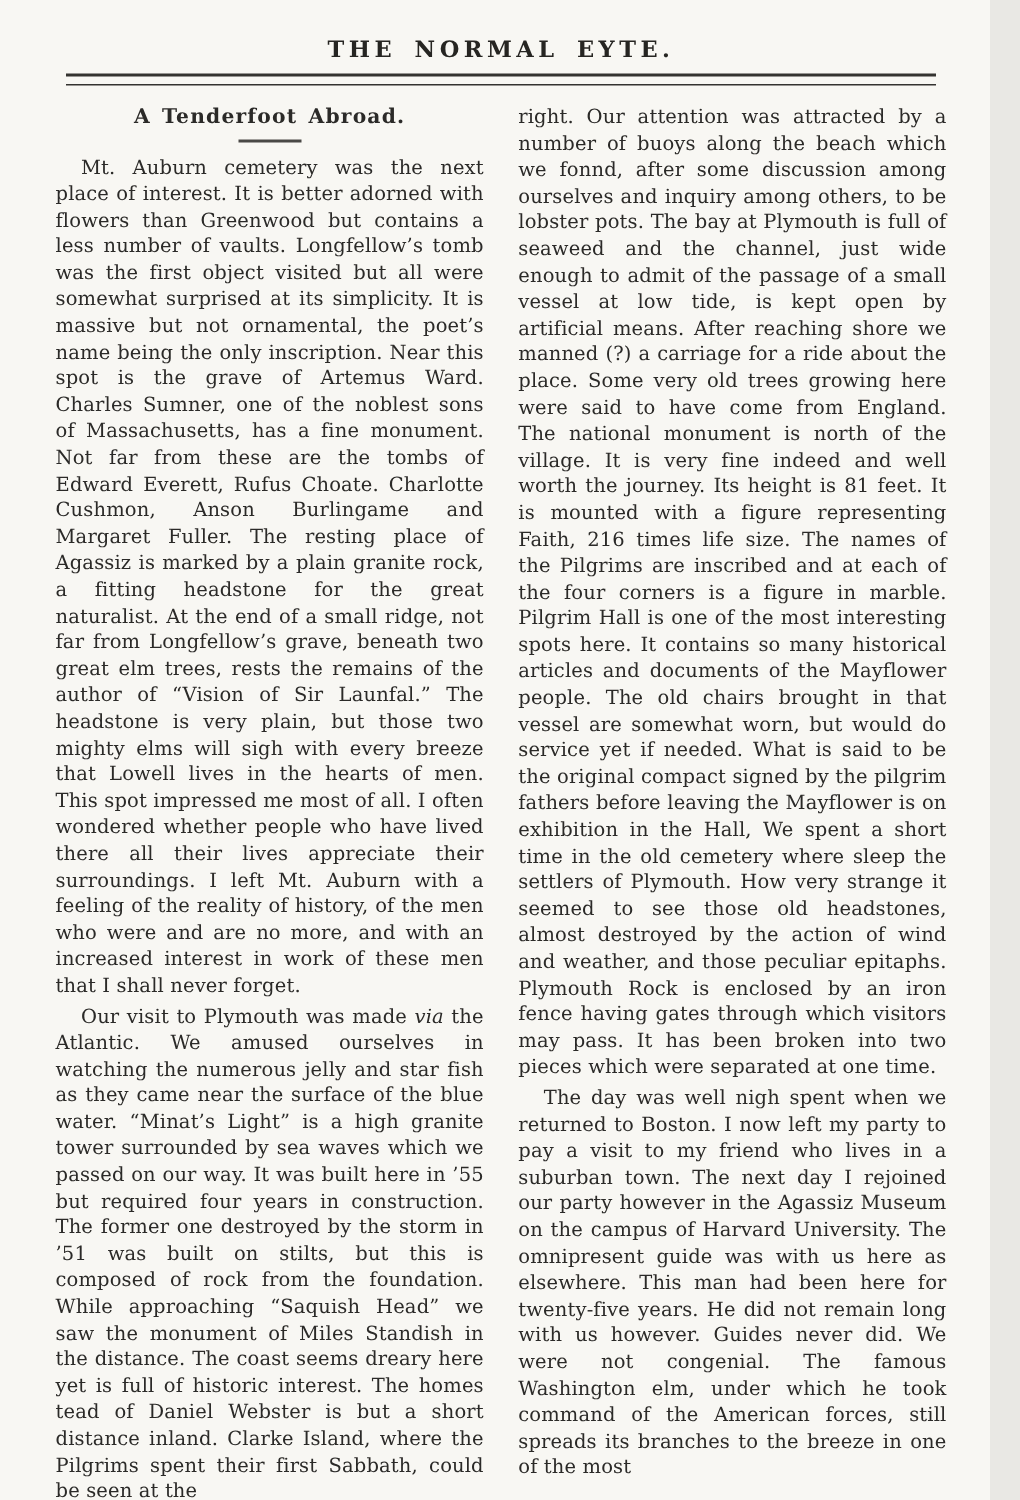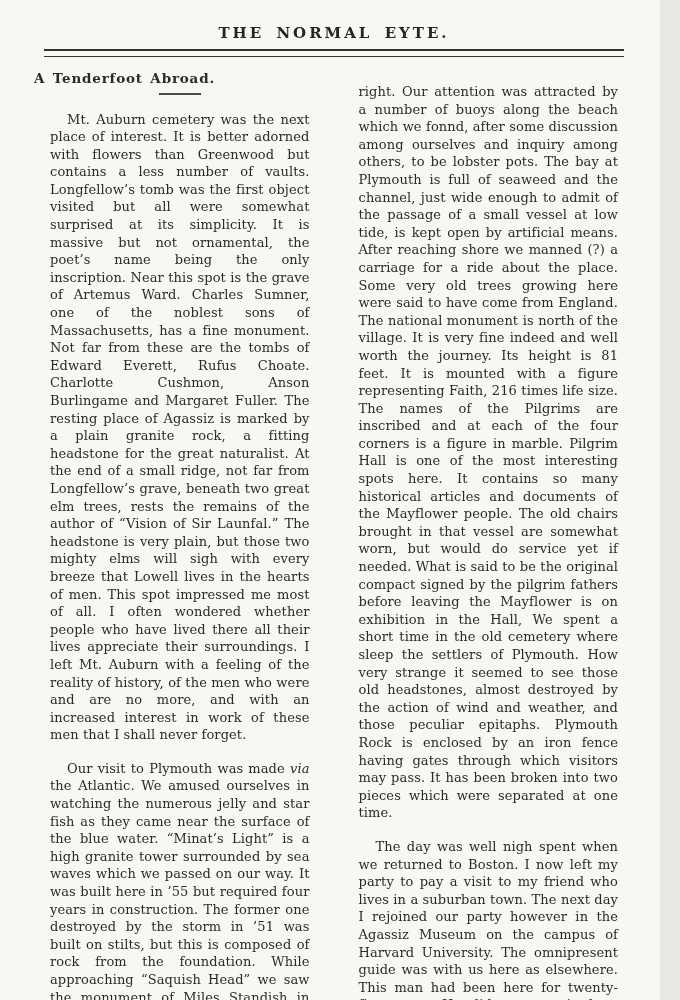--- a/index.html
+++ b/index.html
@@ -39,35 +39,35 @@
   .columns {
     display: flex;
     gap: 17px;
   }
   .col {
     flex: 1 1 0;
     min-width: 0;
   }
   .article-title {
     margin: 3px 0 0 0;
-    text-align: left;
+    text-align: center;
     font-size: 13.5px;
     font-weight: bold;
     letter-spacing: 0.8px;
     word-spacing: 2px;
     color: #2b2a28;
   }
   .title-rule {
     width: 42px;
     height: 1.5px;
     background: #4a4946;
     margin: 7px auto 9px auto;
   }
   .para {
-    margin: 16px;
+    margin: 3px;
     font-size: 13px;
     line-height: 17.6px;
     text-align: justify;
     text-indent: 17px;
     letter-spacing: 0.1px;
     color: #2b2a28;
   }
   .para.continuation {
     text-indent: 0;
   }

